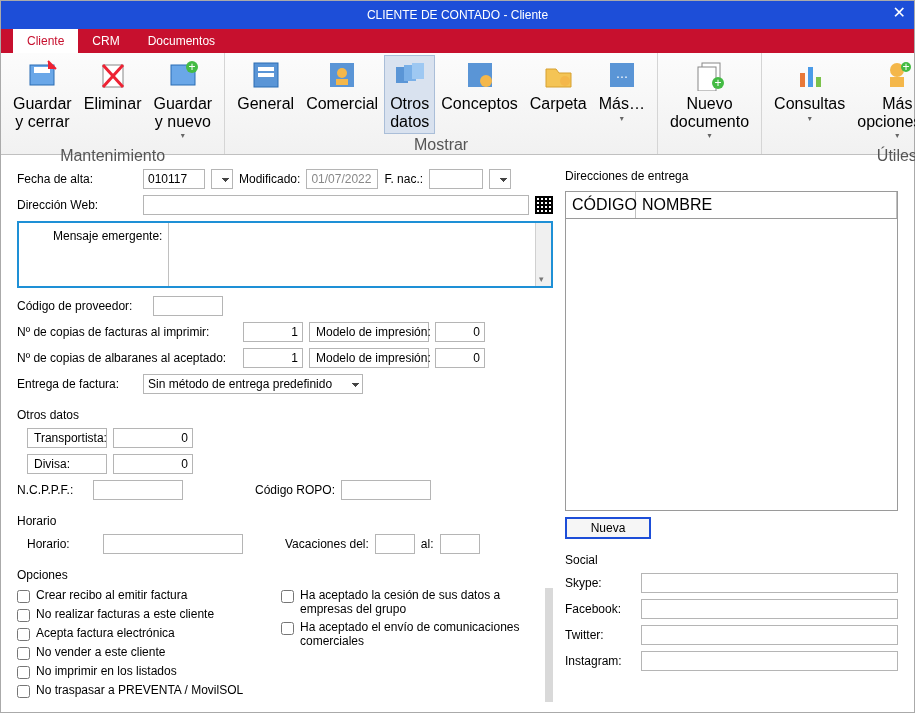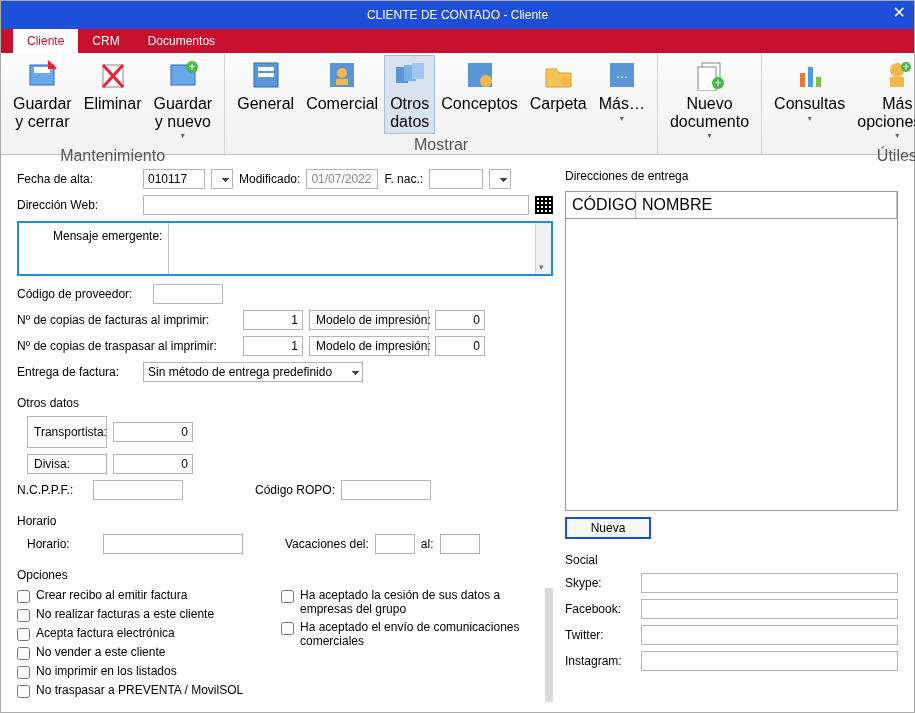--- a/index.html
+++ b/index.html
@@ -230,33 +230,33 @@
         <span class="lbl" style="width:130px">Código de proveedor:</span>
         <input type="text" style="width: 70px;" value="">
       </div>
       <div class="row">
         <span class="lbl" style="width:220px">Nº de copias de facturas al imprimir:</span>
         <input type="text" class="num" style="width: 60px;" value="1">
         <span class="lbl" style="border:1px solid #b5b5b5;padding:2px 6px;width:120px">Modelo de impresión:</span>
         <input type="text" class="num" style="width: 50px;" value="0">
       </div>
       <div class="row">
-        <span class="lbl" style="width:220px">Nº de copias de traspasar al imprimir:</span>
+        <span class="lbl" style="width:220px">Nº de copias de albaranes al aceptado:</span>
         <input type="text" class="num" style="width: 60px;" value="1">
         <span class="lbl" style="border:1px solid #b5b5b5;padding:2px 6px;width:120px">Modelo de impresión:</span>
         <input type="text" class="num" style="width: 50px;" value="0">
       </div>
       <div class="row">
         <span class="lbl" style="width:120px">Entrega de factura:</span>
         <select class="sel" style="width:220px"><option>Sin método de entrega predefinido</option></select>
       </div>
 
       <div class="section-h">Otros datos</div>
       <div class="row">
-        <span class="lbl" style="border:1px solid #b5b5b5;padding:8px 6px;width:80px;margin-left:10px">Transportista:</span>
+        <span class="lbl" style="border:1px solid #b5b5b5;padding:2px 6px;width:80px;margin-left:10px">Transportista:</span>
         <input type="text" class="num" style="width: 80px;" value="0">
       </div>
       <div class="row">
         <span class="lbl" style="border:1px solid #b5b5b5;padding:2px 6px;width:80px;margin-left:10px">Divisa:</span>
         <input type="text" class="num" style="width: 80px;" value="0">
       </div>
       <div class="row">
         <span class="lbl" style="width:70px">N.C.P.P.F.:</span>
         <input type="text" style="width: 90px;" value="">
         <span style="width:60px"></span>

